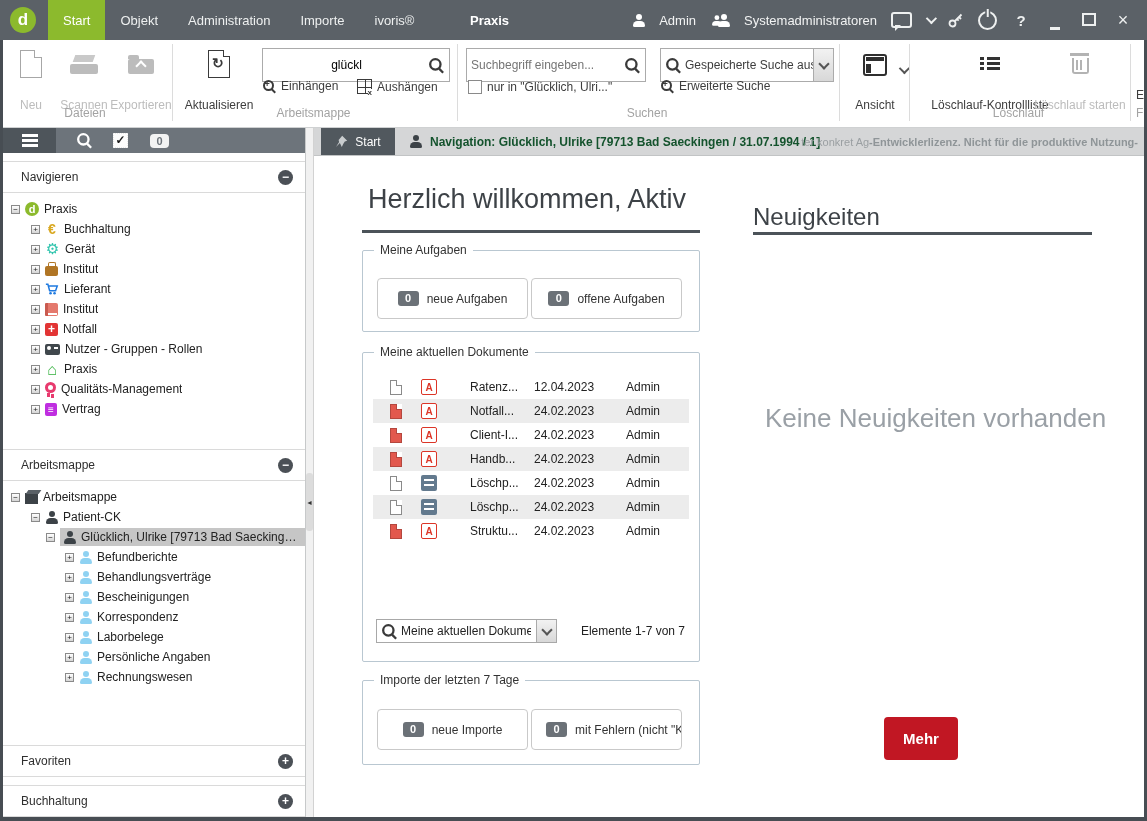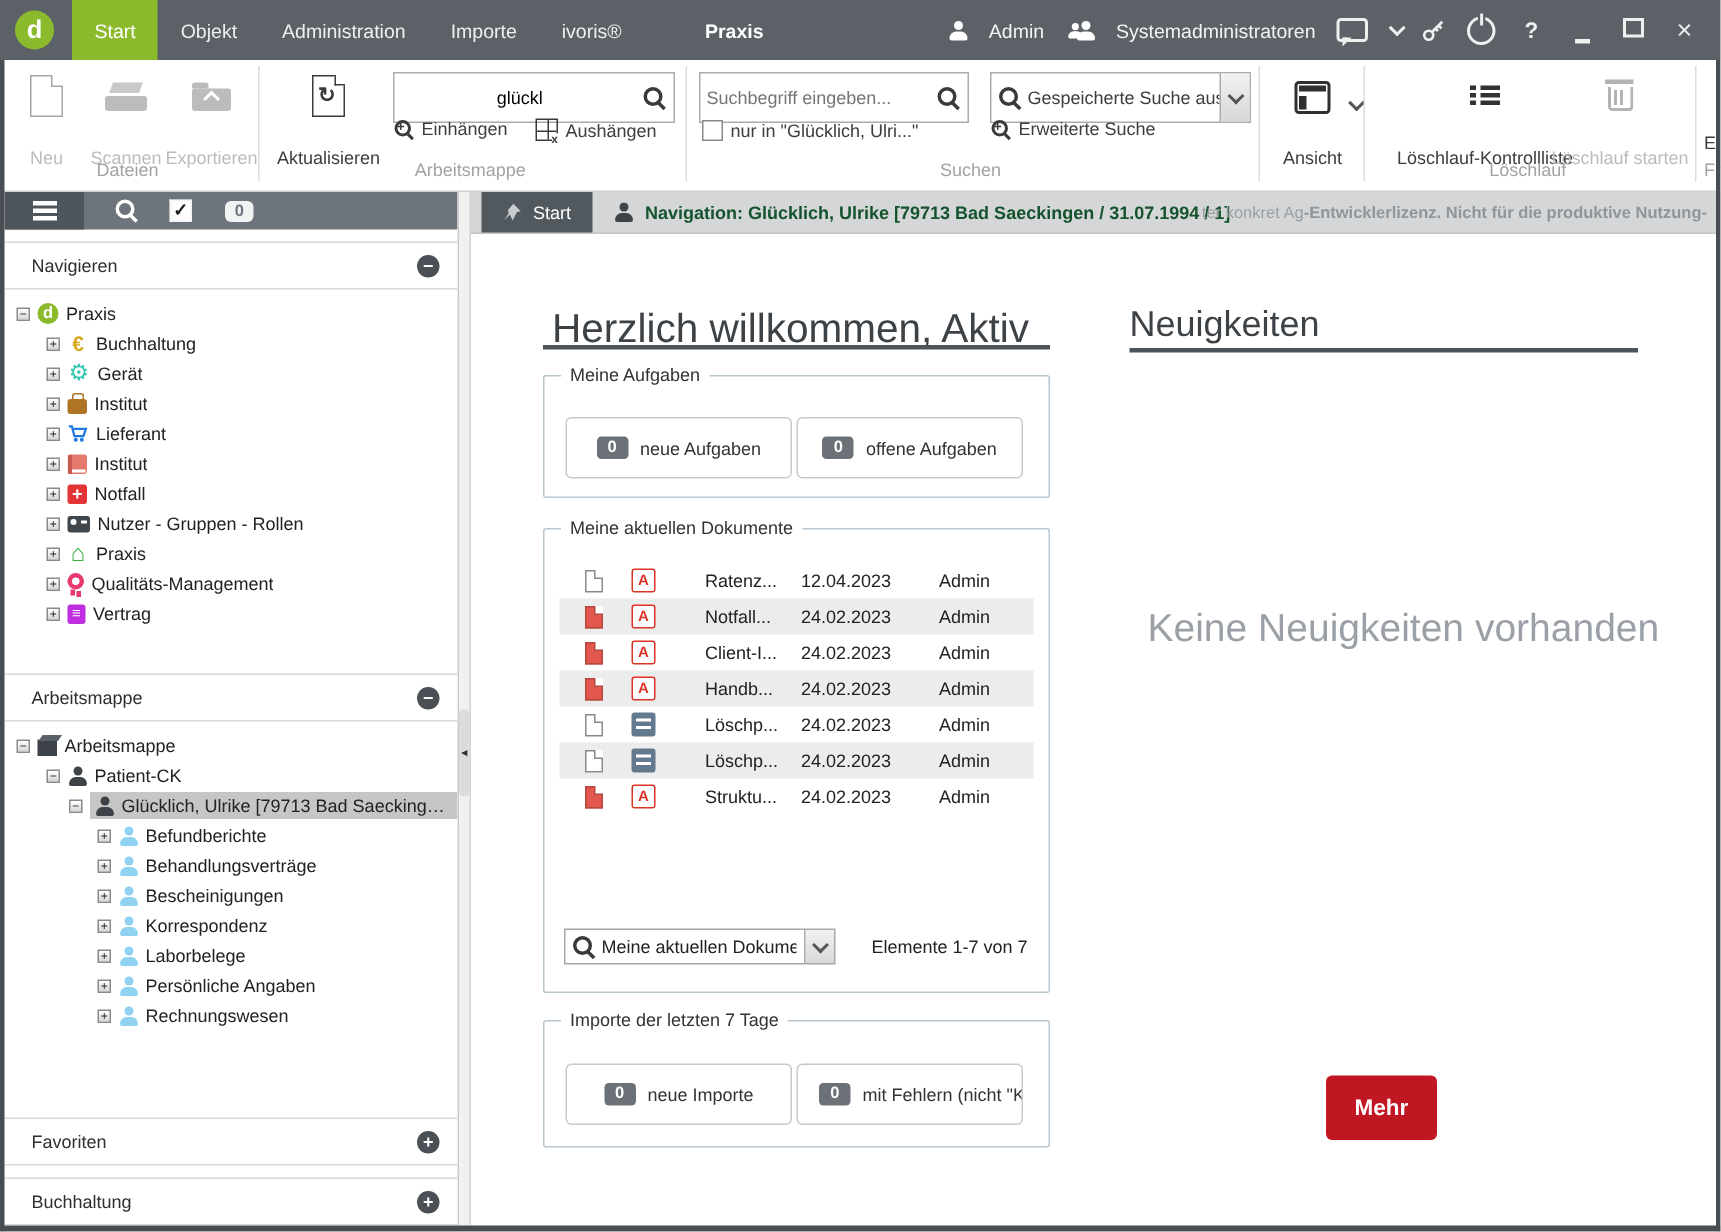--- a/index.html
+++ b/index.html
@@ -436,21 +436,21 @@
       <span class="p dark" style="color:#3c4247;"></span>
       <span>Navigation: Glücklich, Ulrike [79713 Bad Saeckingen / 31.07.1994 / 1]</span>
     </div>
     <div class="license">
       <span>ter konkret Ag </span>
         <b>-Entwicklerlizenz. Nicht für die produktive Nutzung-</b>
     </div>
   </div>
 
   <div id="main">
-    <div class="h1" style="left:55px;top:48px;">Herzlich willkommen, Aktiv</div>
+    <div class="h1" style="left:55px;top:28px;">Herzlich willkommen, Aktiv</div>
     <div class="hrule" style="left:49px;top:74px;width:338px;"></div>
 
     <div class="fieldset" style="left:49px;top:94px;width:336px;height:80px;">
       <span class="legend">Meine Aufgaben</span>
       <div class="wbtn2" style="left:14px;top:27px;width:151px;">
         <span class="b0">0</span>
         <span>neue Aufgaben</span>
       </div>
       <div class="wbtn2" style="left:168px;top:27px;width:151px;">
         <span class="b0">0</span>

